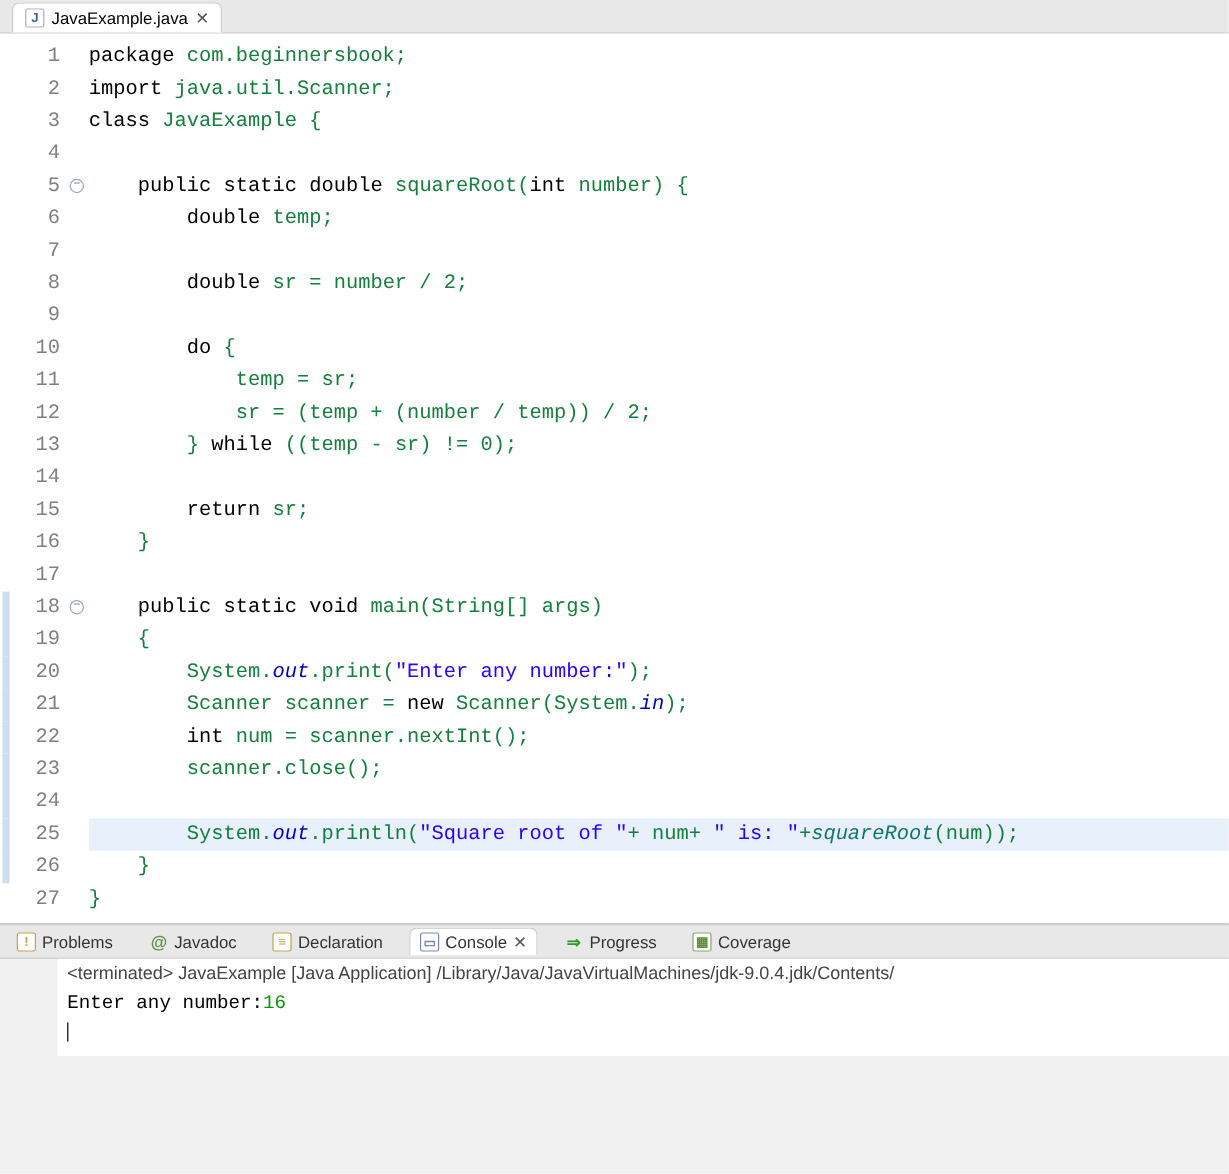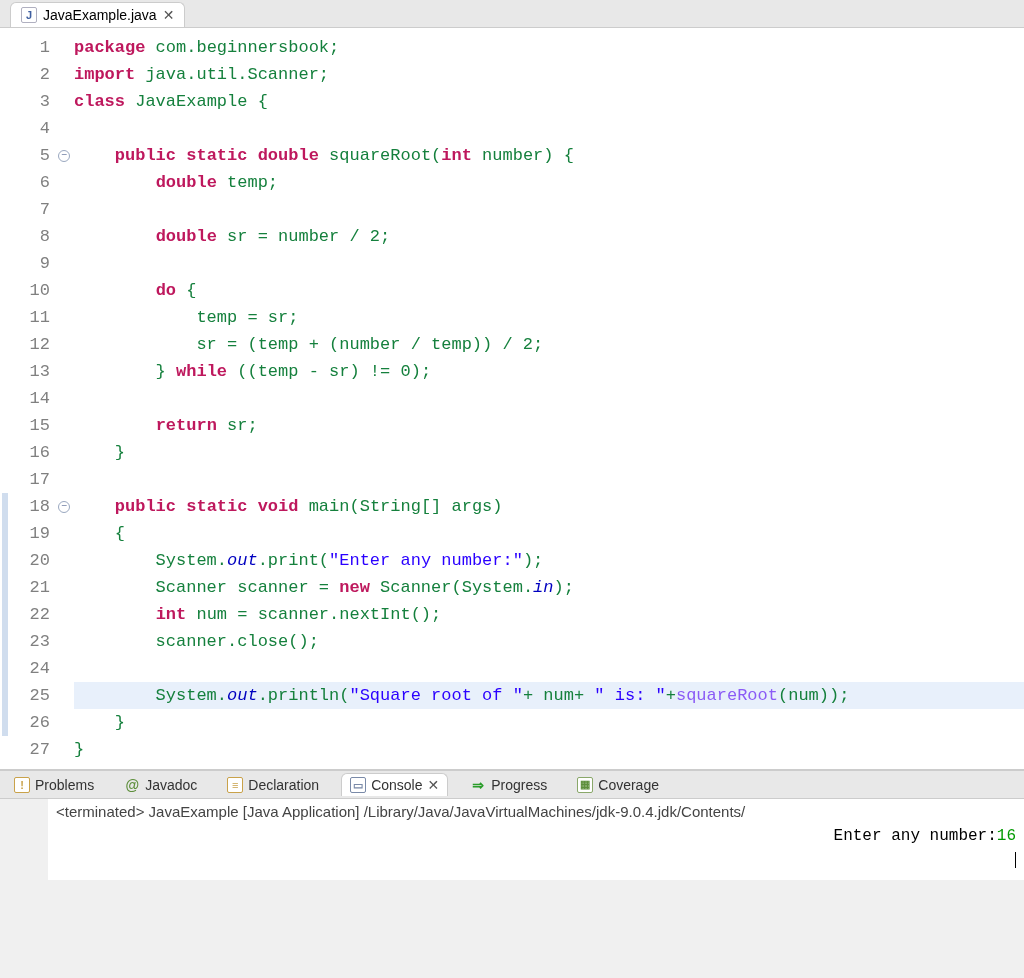--- a/index.html
+++ b/index.html
@@ -85,25 +85,25 @@
     white-space: pre;
   }
   .code-row { height: 27px; line-height: 27px; }
   .marker-row { height: 27px; }
   .marker-blue {
     background: #d0ddee;
     width: 6px; height: 100%;
     margin-left: 2px;
   }
   .hl-row { background: #e8f0fb; }
-  .kw { color: #be185d; font-weight: bold; }
+  .kw { color: #000000; font-weight: normal; }
   .plain { color: #15803d; }
   .str { color: #2a00ff; }
   .field-italic { color: #0000c0; font-style: italic; }
-  .method-italic { color: #8b5cf6; }
+  .method-italic { color: #0f766e; font-style: italic; }
 
   .bottom-tabs {
     display: flex;
     align-items: center;
     background: #e8e8e8;
     border-top: 1px solid #ccc;
     border-bottom: 1px solid #ccc;
     font-family: "Lucida Grande", Arial, sans-serif;
     font-size: 14px;
     padding: 2px 6px;
@@ -141,21 +141,21 @@
     font-size: 16px;
     padding: 2px 8px 8px 8px;
     margin-left: 48px;
   }
   .console-header {
     font-family: "Lucida Grande", Arial, sans-serif;
     color: #444;
     font-size: 15px;
     padding: 2px 0 4px 0;
   }
-  .console-line { line-height: 24px; white-space: pre; text-align: right; }
+  .console-line { line-height: 24px; white-space: pre; }
   .cin { color: #009a00; }
   .cursor-bar { display:inline-block; width:1px; height:16px; background:#000; vertical-align:middle; }
 </style>
 </head>
 <body>
 
 <div class="editor-area">
 
   <div class="tab-bar">
     <div class="editor-tab">

